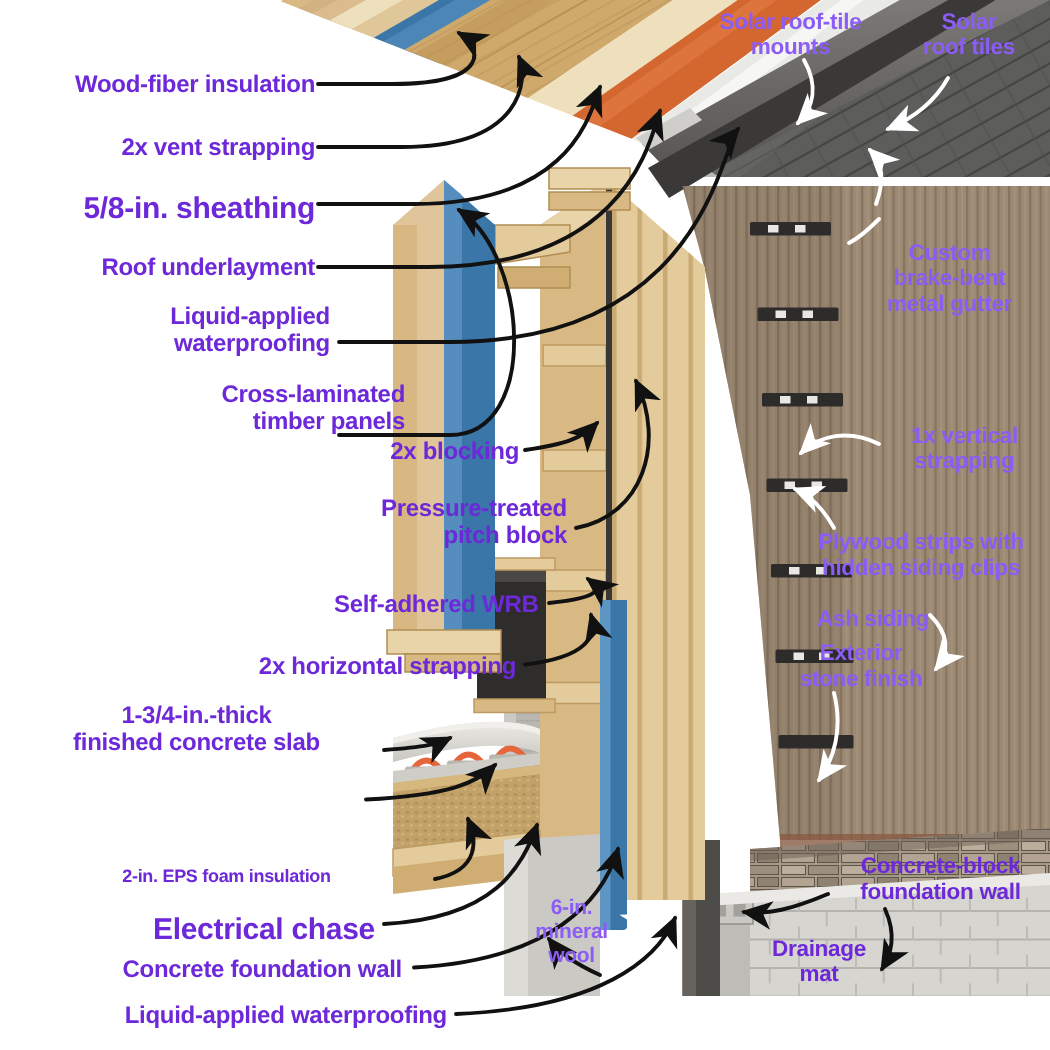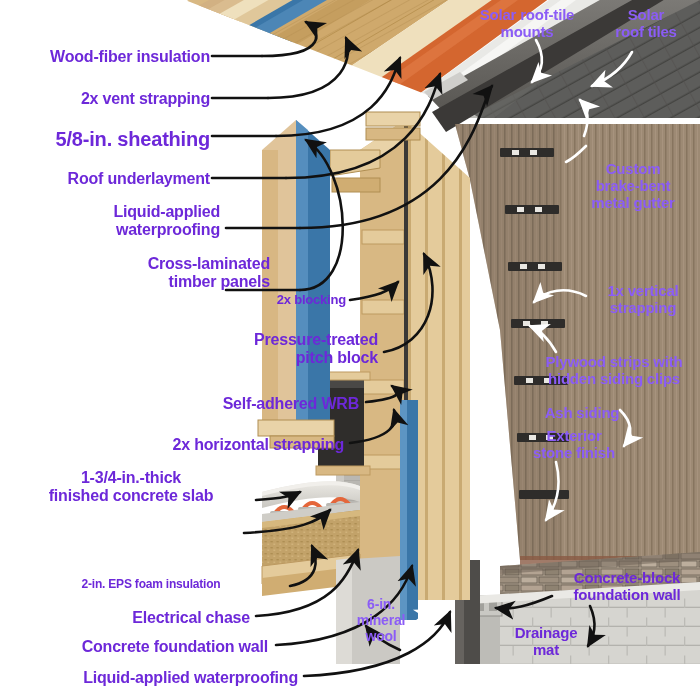--- a/index.html
+++ b/index.html
@@ -317,29 +317,29 @@
   </svg>
 
   <div class="lbl r" style="left:14px;top:48px;width:196px;font-size:16px;">Wood-fiber insulation</div>
   <div class="lbl r" style="left:14px;top:90px;width:196px;font-size:16px;">2x vent strapping</div>
   <div class="lbl r" style="left:14px;top:128px;width:196px;font-size:20px;">5/8-in. sheathing</div>
   <div class="lbl r" style="left:14px;top:170px;width:196px;font-size:16px;">Roof underlayment</div>
   <div class="lbl r" style="left:14px;top:203px;width:206px;font-size:16px;">Liquid-applied
 waterproofing</div>
   <div class="lbl r" style="left:14px;top:255px;width:256px;font-size:16px;">Cross-laminated
 timber panels</div>
-  <div class="lbl r" style="left:14px;top:293px;width:332px;font-size:13px;">2x blocking</div>
+  <div class="lbl r" style="left:14px;top:293px;width:332px;font-size:16px;">2x blocking</div>
   <div class="lbl r" style="left:14px;top:331px;width:364px;font-size:16px;">Pressure-treated
 pitch block</div>
   <div class="lbl r" style="left:14px;top:395px;width:345px;font-size:16px;">Self-adhered WRB</div>
   <div class="lbl r" style="left:14px;top:436px;width:330px;font-size:16px;">2x horizontal strapping</div>
   <div class="lbl l" style="left:10px;top:469px;width:242px;font-size:16px;">1-3/4-in.-thick
 finished concrete slab</div>
   <div class="lbl l" style="left:18px;top:578px;width:266px;font-size:12px;">2-in. EPS foam insulation</div>
-  <div class="lbl r" style="left:36px;top:609px;width:214px;font-size:16px;">Electrical chase</div>
+  <div class="lbl r" style="left:36px;top:609px;width:214px;font-size:20px;">Electrical chase</div>
   <div class="lbl r" style="left:18px;top:638px;width:250px;font-size:16px;">Concrete foundation wall</div>
   <div class="lbl r" style="left:18px;top:669px;width:280px;font-size:16px;">Liquid-applied waterproofing</div>
 
   <div class="lbl w c" style="left:468px;top:6px;width:118px;font-size:15px;">Solar roof-tile
 mounts</div>
   <div class="lbl w c" style="left:596px;top:6px;width:100px;font-size:15px;">Solar
 roof tiles</div>
   <div class="lbl w l" style="left:570px;top:160px;width:126px;font-size:15px;">Custom
 brake-bent
 metal gutter</div>

